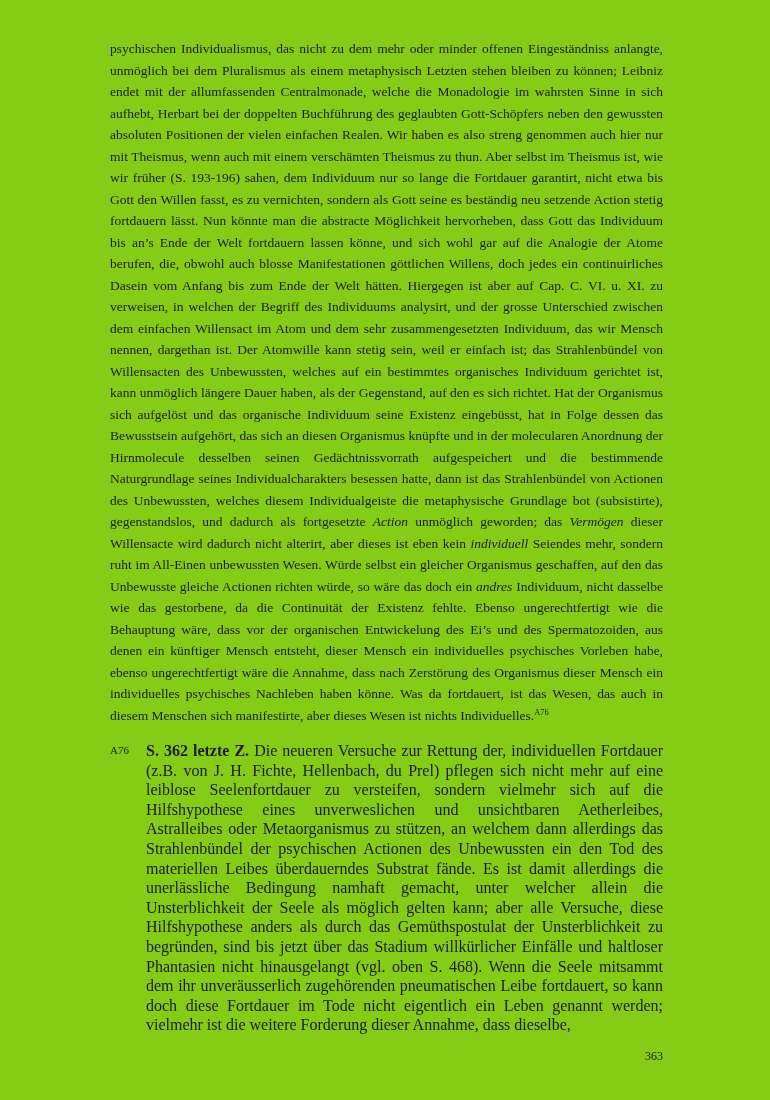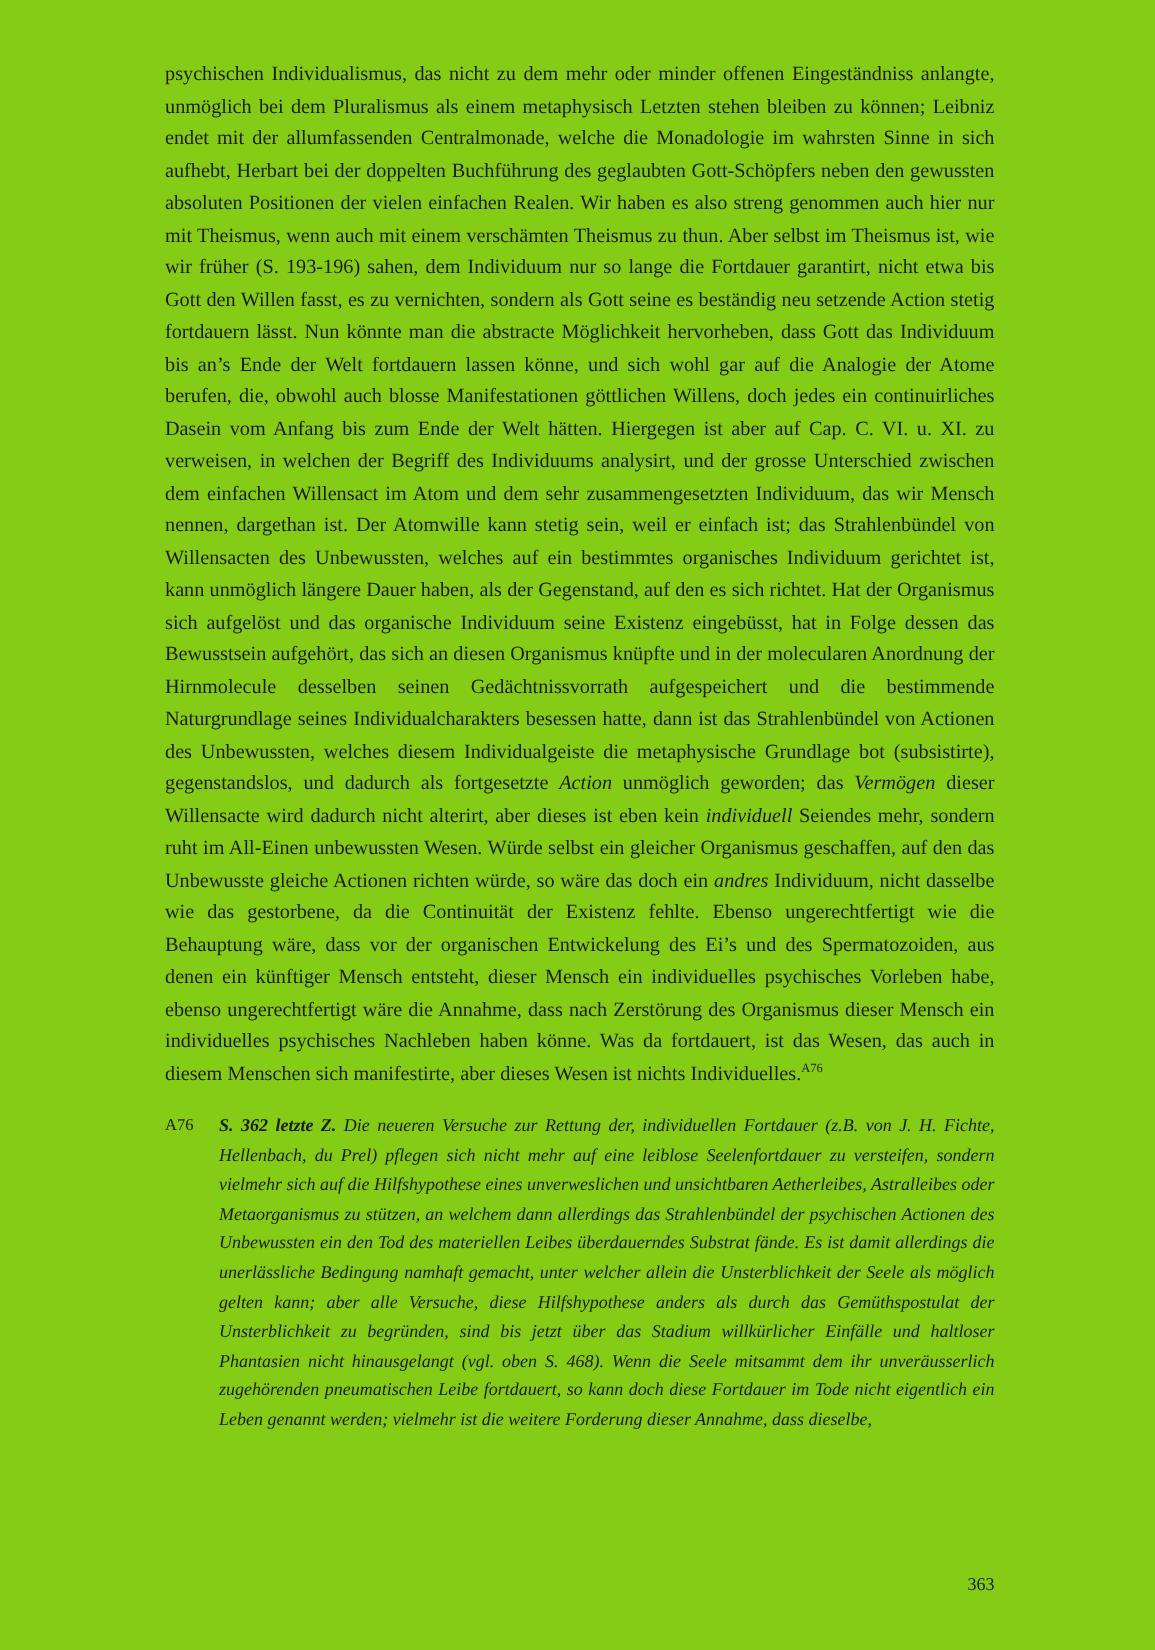--- a/index.html
+++ b/index.html
@@ -35,24 +35,23 @@
     align-items: flex-start;
   }
   .fn-label {
     flex: 0 0 36px;
     width: 36px;
     font-size: 11px;
     line-height: 19.6px;
   }
   .fn-text {
     flex: 1 1 auto;
-    font-size: 12px;
+    font-size: 16px;
     line-height: 19.6px;
     text-align: justify;
-    font-style: italic;
   }
   .it  { font-style: italic; }
   .bd  { font-weight: bold; }
   .sup { vertical-align: super; font-size: 0.62em; line-height: 0; }
   .page-number {
     position: absolute;
     right: 107px;
     top: 1049px;
     font-size: 12px;
     line-height: 14px;

